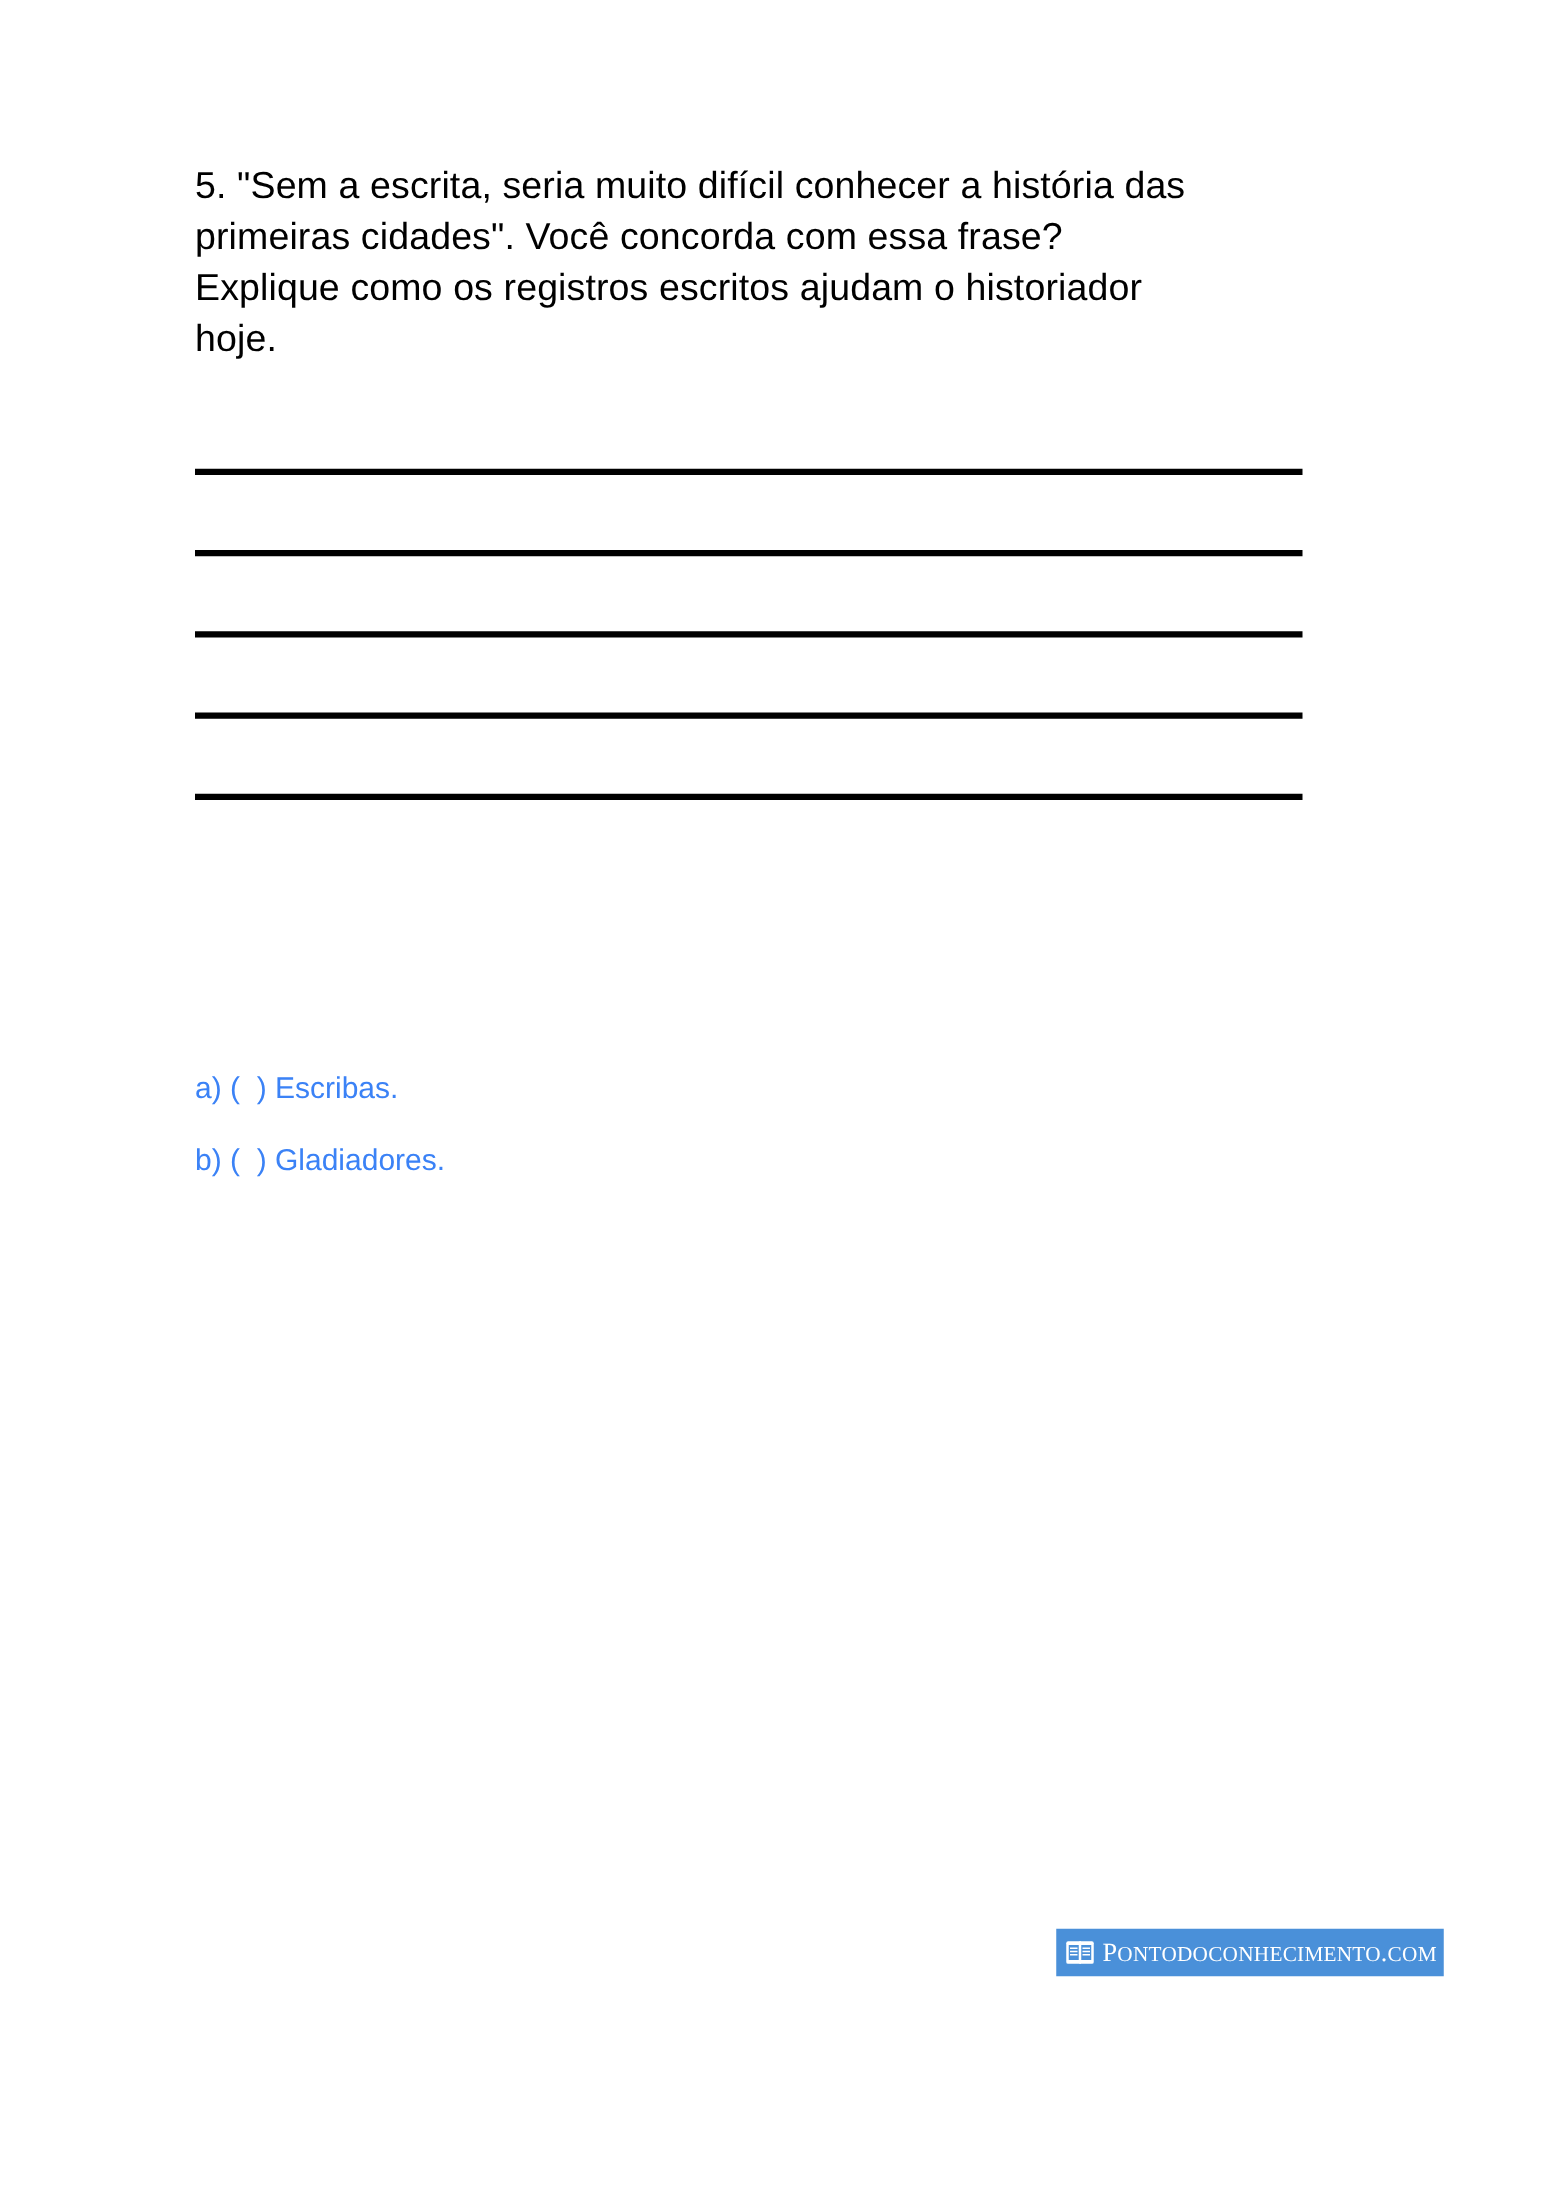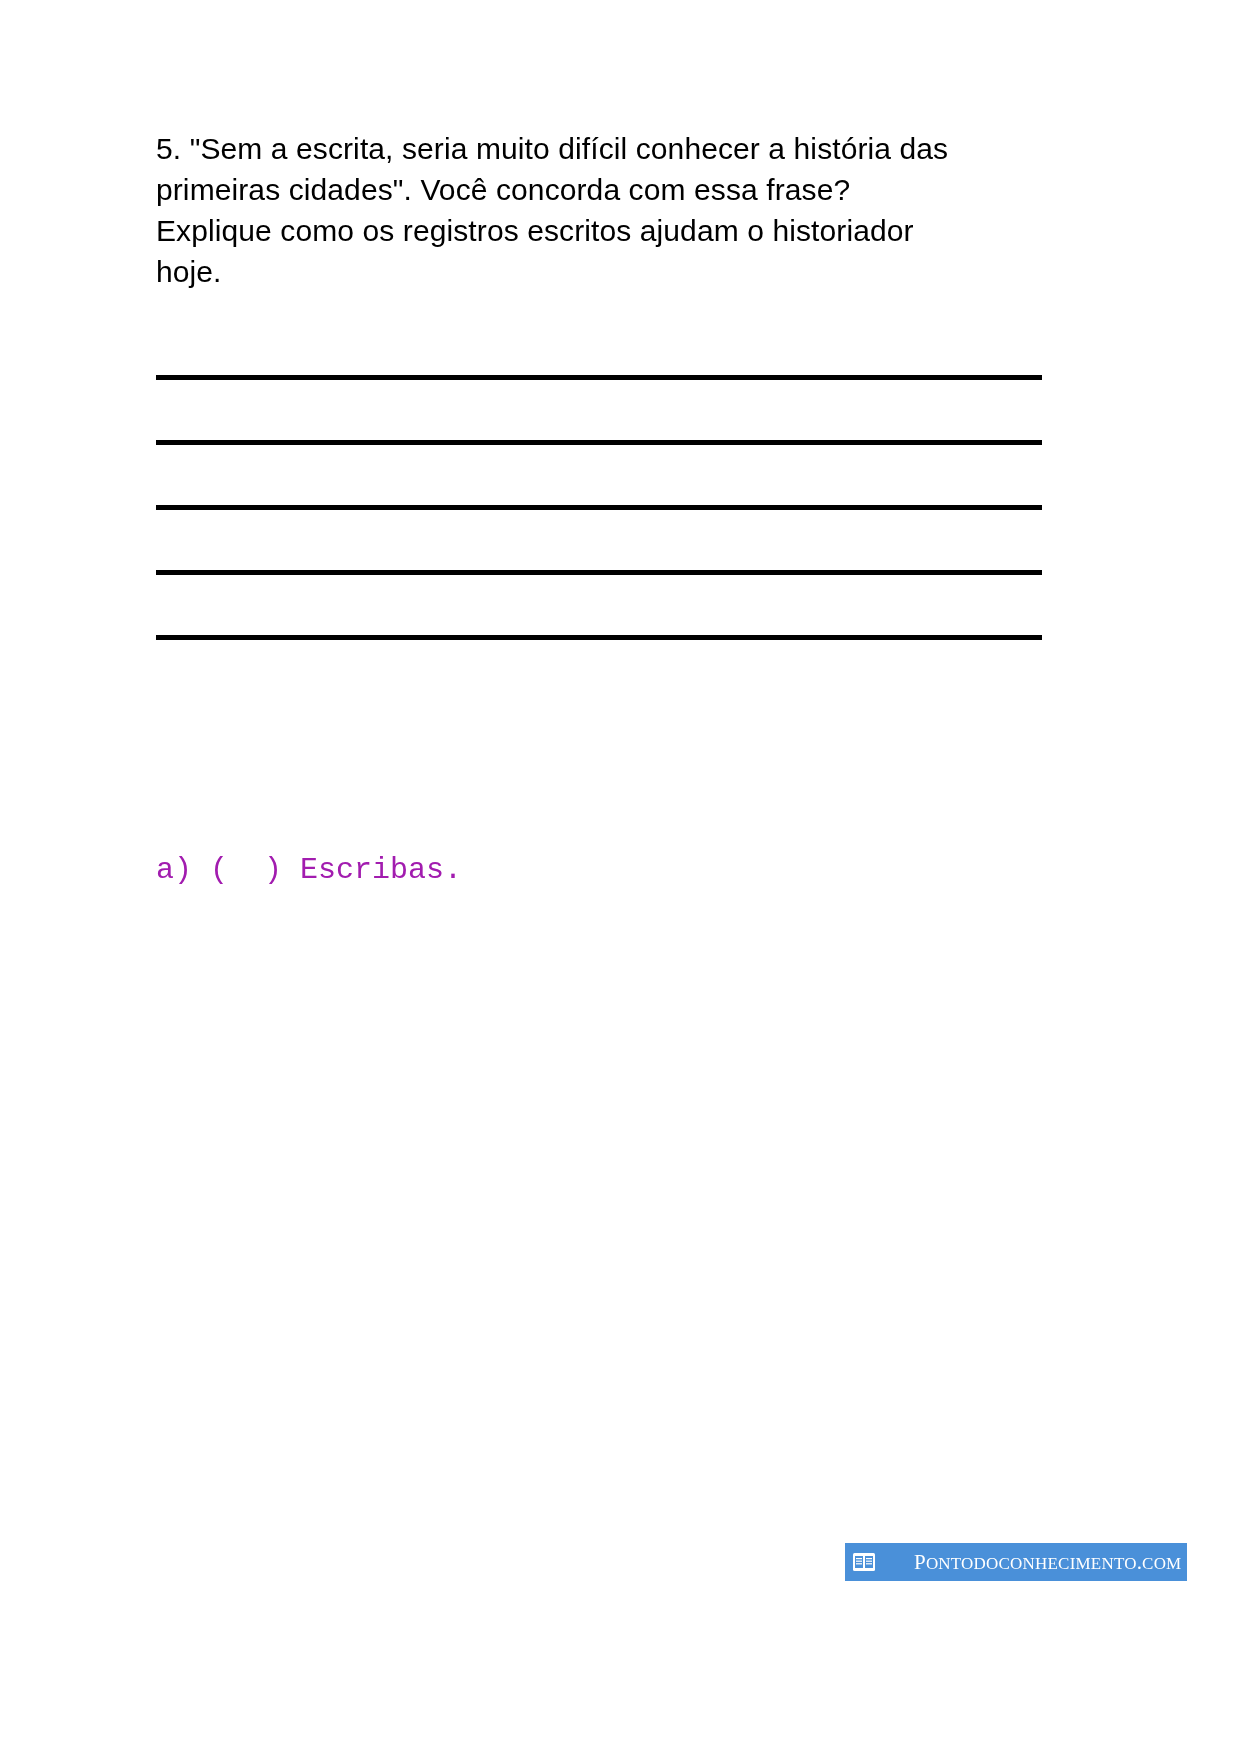--- a/index.html
+++ b/index.html
@@ -50,40 +50,38 @@
   .rule-line:last-child { margin-bottom: 0; }
 
   
   .options {
     position: absolute;
     left: 156px;
     top: 850px;
     width: 700px;
   }
   .option-item {
-    font-size: 30px;
+    font-size: 24px;
     line-height: 41px;
     height: 58px;
-    color: #a21caf;
+    color: #3b82f6;
     white-space: pre;
-    font-family: Liberation Mono, monospace;
   }
 
   
   .footer-badge {
     position: absolute;
     left: 845px;
     top: 1543px;
     height: 38px;
     background: #4a90d9;
     display: flex;
     align-items: center;
     padding: 0 6px 0 4px;
     box-sizing: border-box;
-    gap: 32px;
   }
   .badge-icon {
     width: 30px;
     height: 30px;
     flex: 0 0 30px;
     display: flex;
     align-items: center;
     justify-content: center;
   }
   .badge-text {
@@ -108,20 +106,21 @@
     <div class="rule-line"></div>
     <div class="rule-line"></div>
     <div class="rule-line"></div>
     <div class="rule-line"></div>
     <div class="rule-line"></div>
   </div>
 
 
   <div class="options">
     <div class="option-item">a) (  ) Escribas.</div>
+    <div class="option-item">b) (  ) Gladiadores.</div>
   </div>
 
   <div class="footer-badge">
     <span class="badge-icon">
       <svg width="26" height="26" viewBox="0 0 26 26" aria-hidden="true">
         <rect x="2" y="4" width="22" height="18" rx="1.5" fill="#ffffff"></rect>
         <path d="M4 7 H12 V19 H4 Z" fill="#4a90d9"></path>
         <path d="M14 7 H22 V19 H14 Z" fill="#4a90d9"></path>
         <rect x="5" y="9" width="6" height="1.2" fill="#ffffff"></rect>
         <rect x="5" y="11.6" width="6" height="1.2" fill="#ffffff"></rect>

